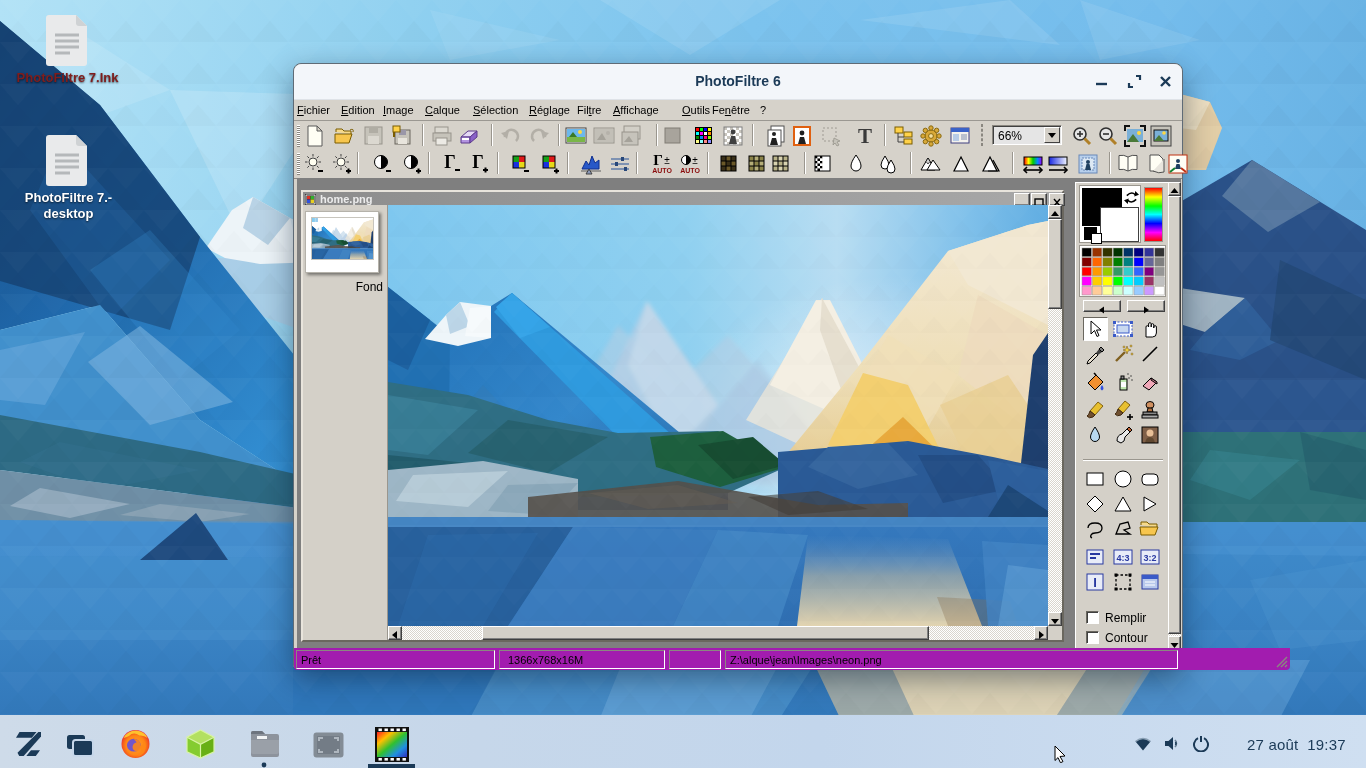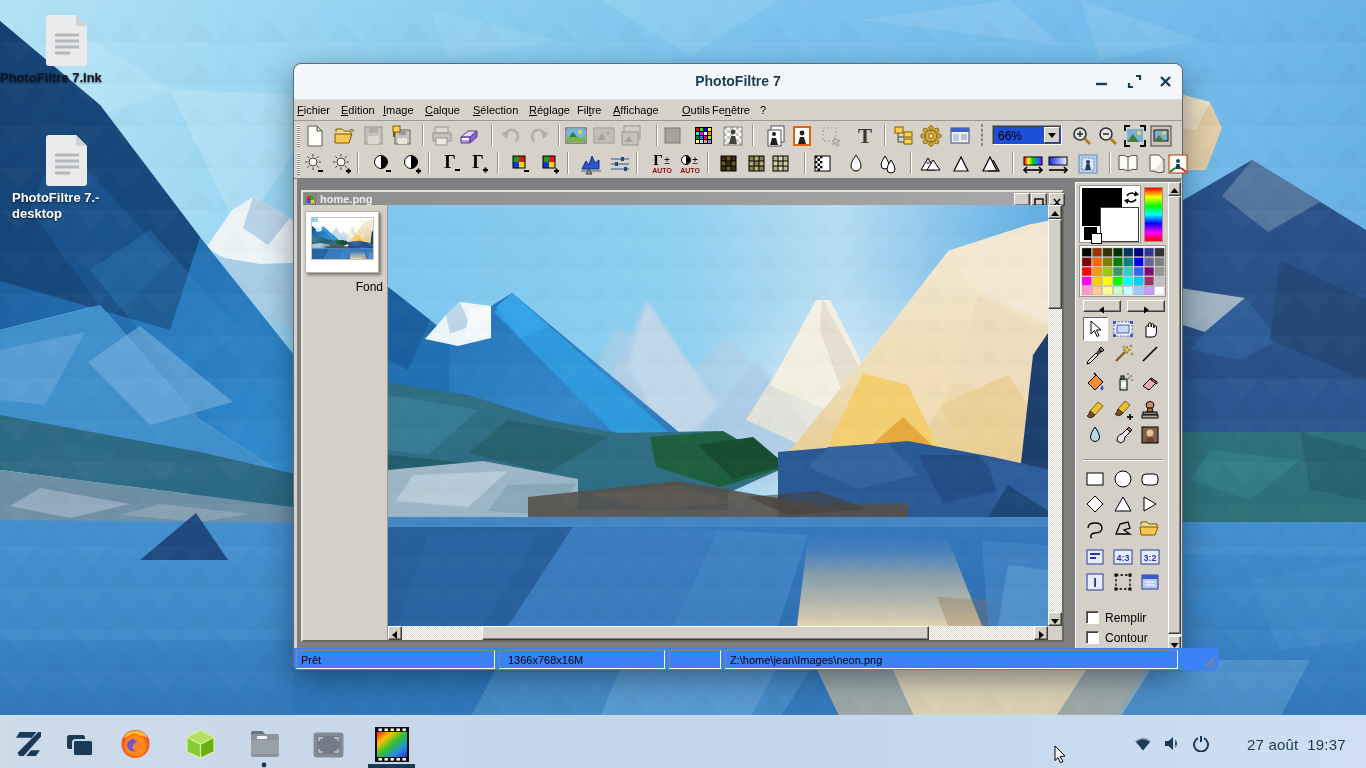--- a/index.html
+++ b/index.html
@@ -116,25 +116,25 @@
 <svg class="abs" style="left:45px;top:133px" width="44" height="54" viewBox="0 0 44 54">
 <path d="M4,2 h27 l11,11 v37 a3,3 0 0 1 -3,3 h-35 a3,3 0 0 1 -3,-3 v-45 a3,3 0 0 1 3,-3 z" fill="#e9eaeb"></path>
 <path d="M31,2 l11,11 h-8 a3,3 0 0 1 -3,-3 z" fill="#cfd2d4"></path>
 <g stroke="#b5b8ba" stroke-width="3">
 <line x1="10" y1="22" x2="34" y2="22"></line>
       <line x1="10" y1="28" x2="34" y2="28"></line>
 <line x1="10" y1="34" x2="34" y2="34"></line>
       <line x1="10" y1="40" x2="25" y2="40"></line>
 </g>
   </svg>
-<div class="abs" style="left:0px;top:70px;width:135px;font-size:13px;font-weight:bold;color:#0f172a;text-shadow:0 1px 2px rgba(0,0,0,.65)">PhotoFiltre 7.lnk</div>
-<div class="abs" style="left:12px;top:190px;width:135px;font-size:13px;font-weight:bold;color:#fff;text-shadow:0 1px 2px rgba(0,0,0,.65);line-height:16px">PhotoFiltre 7.-<br>desktop</div>
+<div class="abs" style="left:0px;top:70px;width:135px;text-align:center;font-size:13px;font-weight:bold;color:#7f1d1d;text-shadow:0 1px 2px rgba(0,0,0,.65)">PhotoFiltre 7.lnk</div>
+<div class="abs" style="left:1px;top:190px;width:135px;text-align:center;font-size:13px;font-weight:bold;color:#fff;text-shadow:0 1px 2px rgba(0,0,0,.65);line-height:16px">PhotoFiltre 7.-<br>desktop</div>
 <div class="win">
 <div class="titlebar">
-      <div class="t">PhotoFiltre 7</div>
+      <div class="t">PhotoFiltre 6</div>
 <svg class="abs" style="left:800px;top:11px" width="16" height="16" viewBox="0 0 16 16">
         <line x1="2" y1="9" x2="13" y2="9" stroke="#1b3a57" stroke-width="2.4"></line>
       </svg>
 <svg class="abs" style="left:833px;top:10px" width="16" height="16" viewBox="0 0 16 16">
         <g stroke="#1b3a57" stroke-width="2.2" fill="none">
           <polyline points="9,2 13,2 13,6"></polyline>
           <polyline points="6,13 2,13 2,9"></polyline>
         </g>
       </svg>
 <svg class="abs" style="left:864px;top:10px" width="16" height="16" viewBox="0 0 16 16">
@@ -330,21 +330,21 @@
           <rect x="3" y="4" width="18" height="15" fill="#f4f2ec" stroke="#404080"></rect>
           <rect x="3" y="4" width="18" height="4" fill="#3a62c8"></rect>
           <rect x="5" y="10" width="6" height="7" fill="#b8cce8"></rect>
           <g stroke="#8090b0">
             <line x1="13" y1="11" x2="19" y2="11"></line>
             <line x1="13" y1="13" x2="19" y2="13"></line>
             <line x1="13" y1="15" x2="19" y2="15"></line>
           </g>
         </svg></div>
       <div class="vsep" style="left:687px;border-left:1px dashed #8a8780;border-right:1px dashed #8a8780"></div>
-<div class="abs" style="left:698px;top:3px;width:70px;height:20px;background:#1d4ed8;border:1px solid;border-color:#8a8780 #fff #fff #8a8780;box-shadow:inset 1px 1px 0 #404040">
+<div class="abs" style="left:698px;top:3px;width:70px;height:20px;background:#e5e5e5;border:1px solid;border-color:#8a8780 #fff #fff #8a8780;box-shadow:inset 1px 1px 0 #404040">
         <span style="position:absolute;left:5px;top:3px;font-size:12px">66%</span>
 <div class="abs" style="right:1px;top:1px;width:16px;height:16px;background:#d4d0c8;border:1px solid;border-color:#fff #404040 #404040 #fff"><svg width="14" height="14" viewBox="0 0 14 14">
             <polygon points="3,5 11,5 7,10" fill="#000"></polygon>
           </svg></div>
       </div>
       <div class="ic" style="left:776px;top:2px"><svg width="24" height="24" viewBox="0 0 24 24">
           <circle cx="10" cy="10" r="6" fill="#f4f8ff" fill-opacity="0.5" stroke="#303030" stroke-width="1.6"></circle>
           <line x1="14.5" y1="14.5" x2="20" y2="20" stroke="#b08028" stroke-width="3"></line>
           <g stroke="#303030" stroke-width="1.6">
             <line x1="7" y1="10" x2="13" y2="10"></line>
@@ -1131,25 +1131,25 @@
 <div class="abs sbt" style="left:871px;top:4px;width:13px;height:468px">
  <div class="classicbtn" style="left:0;top:0;width:13px;height:14px"><svg width="11" height="12" viewBox="0 0 11 12">
             <polygon points="5.5,3 9.5,8 1.5,8" fill="#000"></polygon>
           </svg></div>
  <div class="classicbtn" style="left:0;top:14px;width:13px;height:438px;border-color:#fff #404040 #404040 #fff"></div>
  <div class="classicbtn" style="left:0;top:454px;width:13px;height:14px"><svg width="11" height="12" viewBox="0 0 11 12">
             <polygon points="5.5,9 9.5,4 1.5,4" fill="#000"></polygon>
           </svg></div>
 </div>
     </div>
-<div class="abs" style="left:0;top:584px;width:924px;height:22px;background:#3b82f6;border-radius:0 0 4px 4px">
+<div class="abs" style="left:0;top:584px;width:996px;height:22px;background:#a21caf;border-radius:0 0 4px 4px">
  <div class="sfield" style="left:2px;width:199px">Prêt</div>
  <div class="sfield" style="left:205px;width:166px;padding-left:8px">1366x768x16M</div>
  <div class="sfield" style="left:375px;width:52px"></div>
- <div class="sfield" style="left:431px;width:453px">Z:\home\jean\Images\neon.png</div>
+ <div class="sfield" style="left:431px;width:453px">Z:\alque\jean\Images\neon.png</div>
  <svg class="abs" style="right:2px;bottom:2px" width="12" height="12" viewBox="0 0 12 12">
         <g stroke="#8a8780" stroke-width="1.5">
           <line x1="11" y1="1" x2="1" y2="11"></line>
           <line x1="11" y1="5" x2="5" y2="11"></line>
           <line x1="11" y1="9" x2="9" y2="11"></line>
         </g>
       </svg>
 </div>
   </div>
 <div class="abs" style="left:0;top:715px;width:1366px;height:53px;background:linear-gradient(90deg,#cedbe9 0%,#c6d7ea 35%,#c3d6ec 60%,#cfdff1 100%)">

